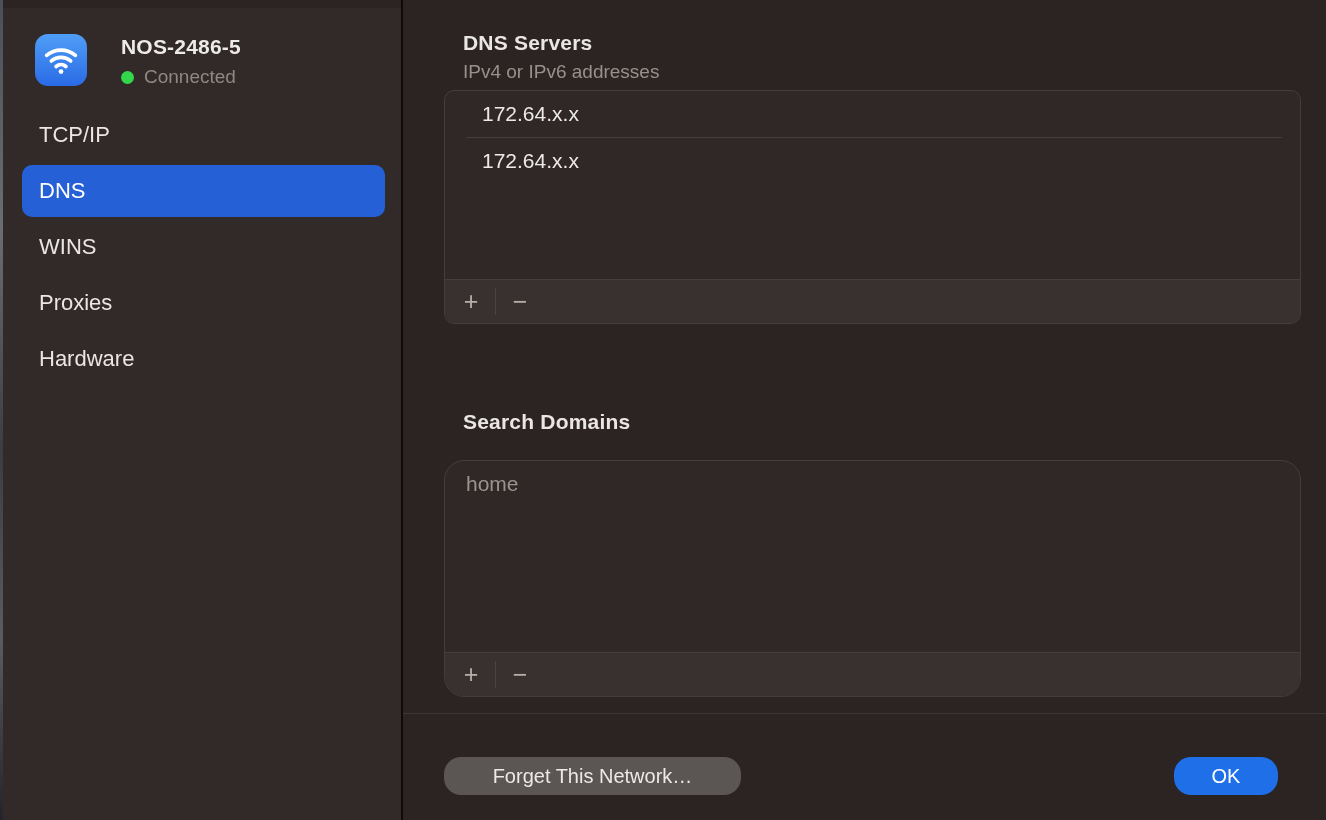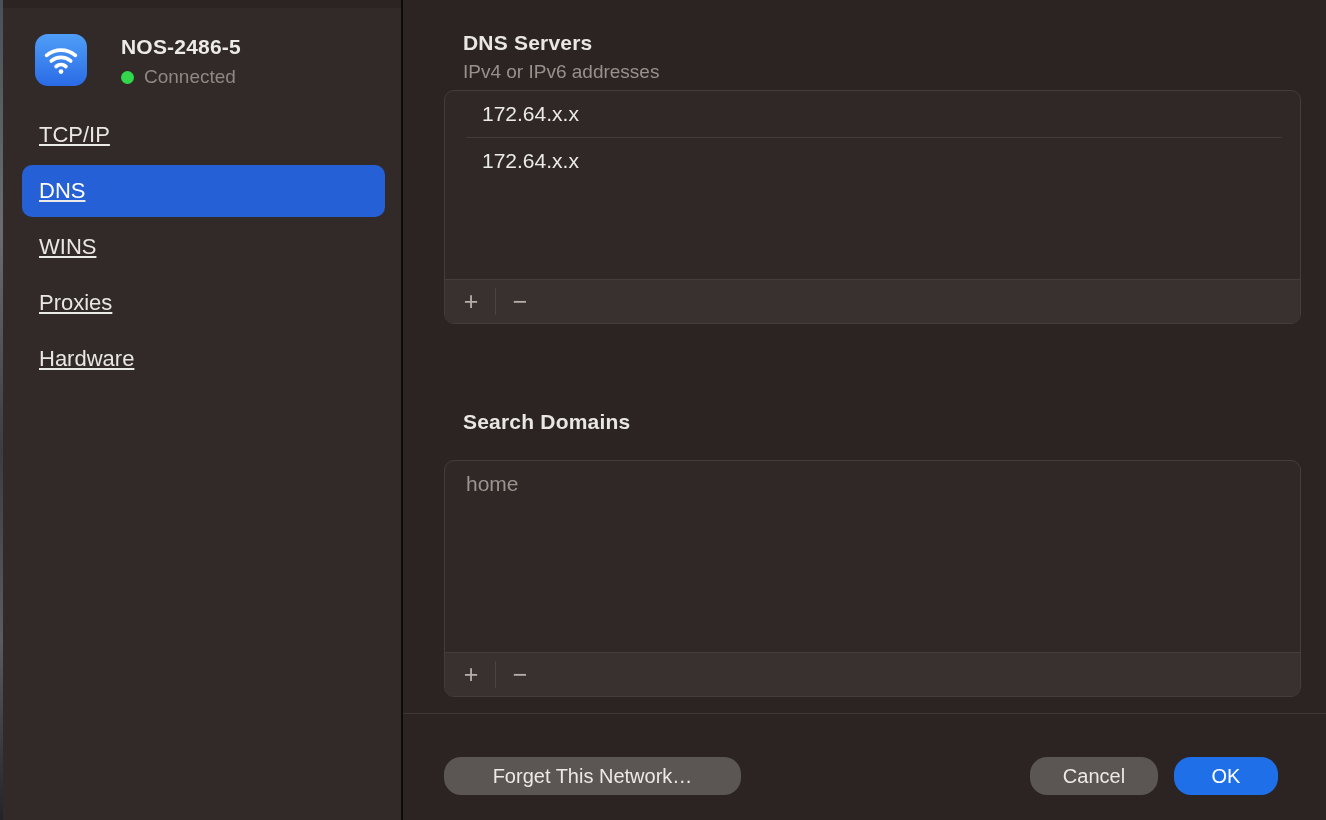--- a/index.html
+++ b/index.html
@@ -49,21 +49,21 @@
     display:flex;align-items:center;justify-content:center;
     flex:0 0 auto;
   }
   .net-meta{margin-left:34px;}
   .net-name{font-size:21px;font-weight:600;color:#edebe8;letter-spacing:.2px;margin-top:1px;}
   .net-status{display:flex;align-items:center;margin-top:7px;}
   .status-dot{width:13px;height:13px;border-radius:50%;background:var(--status-green);flex:0 0 auto;}
   .status-text{margin-left:10px;font-size:19px;color:#8f8882;}
 
   
-  .nav{position:absolute;left:0;top:101px;width:398px;text-decoration:underline;}
+  .nav{position:absolute;left:0;top:101px;width:398px;}
   .nav-item{
     position:relative;height:52px;margin:0 16px 4px 19px;
     display:flex;align-items:center;
     border-radius:10px;
     font-size:22px;color:#e9e6e3;
     padding-left:17px;
     cursor:default;
   }
   .nav-item.selected{background:var(--selection-blue);color:#ffffff;}
 
@@ -74,21 +74,21 @@
   .head-search{position:absolute;left:60px;top:410px;}
 
   .listbox{
     position:absolute;left:41px;width:857px;
     background:var(--box-bg);
     border:1px solid var(--box-border);
     border-radius:10px;
     overflow:hidden;
   }
   .box-dns{top:90px;height:234px;}
-  .box-search{top:460px;height:237px;}
+  .box-search{top:460px;height:237px;border-radius:20px;}
   .list-rows{position:absolute;left:0;right:0;top:0;}
   .list-row{
     height:46px;display:flex;align-items:center;
     font-size:21px;color:var(--text-primary);
     padding-left:37px;
   }
   .list-row.dim{color:#9b948e;padding-left:21px;}
   .row-sep{height:1px;background:#443c39;margin-left:21px;margin-right:18px;}
   .box-footer{
     position:absolute;left:0;right:0;bottom:0;height:44px;
@@ -186,16 +186,15 @@
     <div class="box-footer">
       <div class="pm-btn">+</div>
       <div class="pm-sep"></div>
       <div class="pm-btn">−</div>
     </div>
   </div>
 
   <div class="footer-divider"></div>
 
   <button class="btn btn-forget">Forget This Network…</button>
-  <button class="btn btn-cancel">Cancel</button>
   <button class="btn btn-ok">OK</button>
 
 </div>
 
 </body></html>

